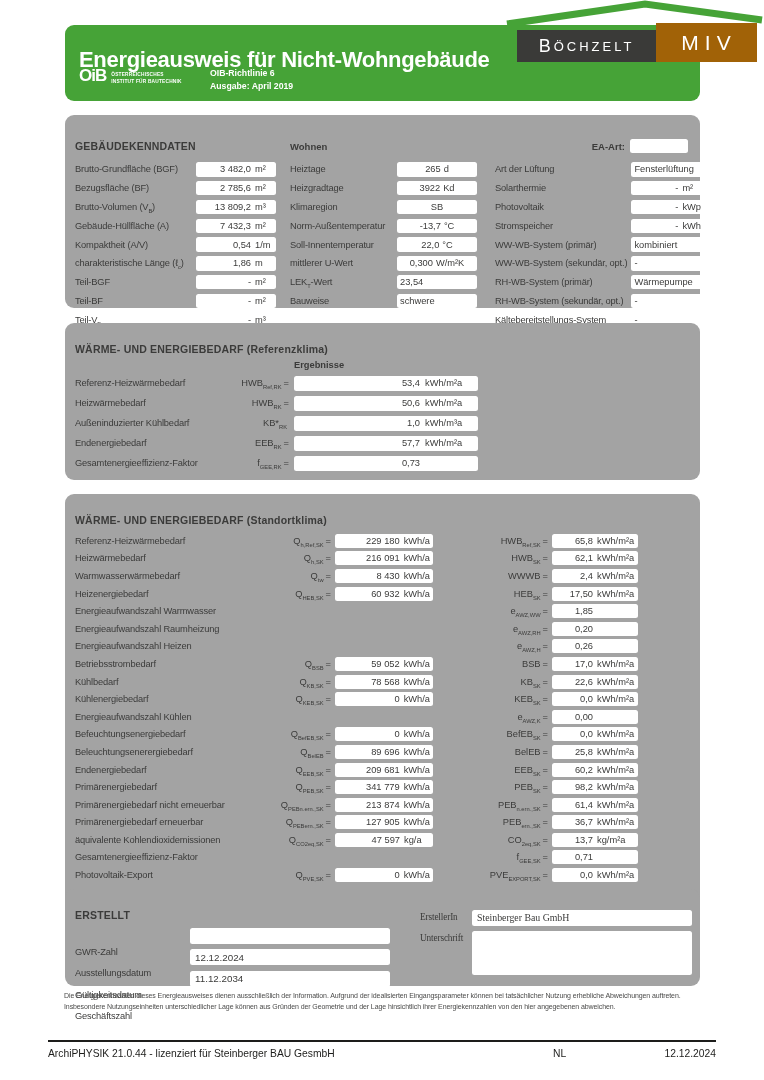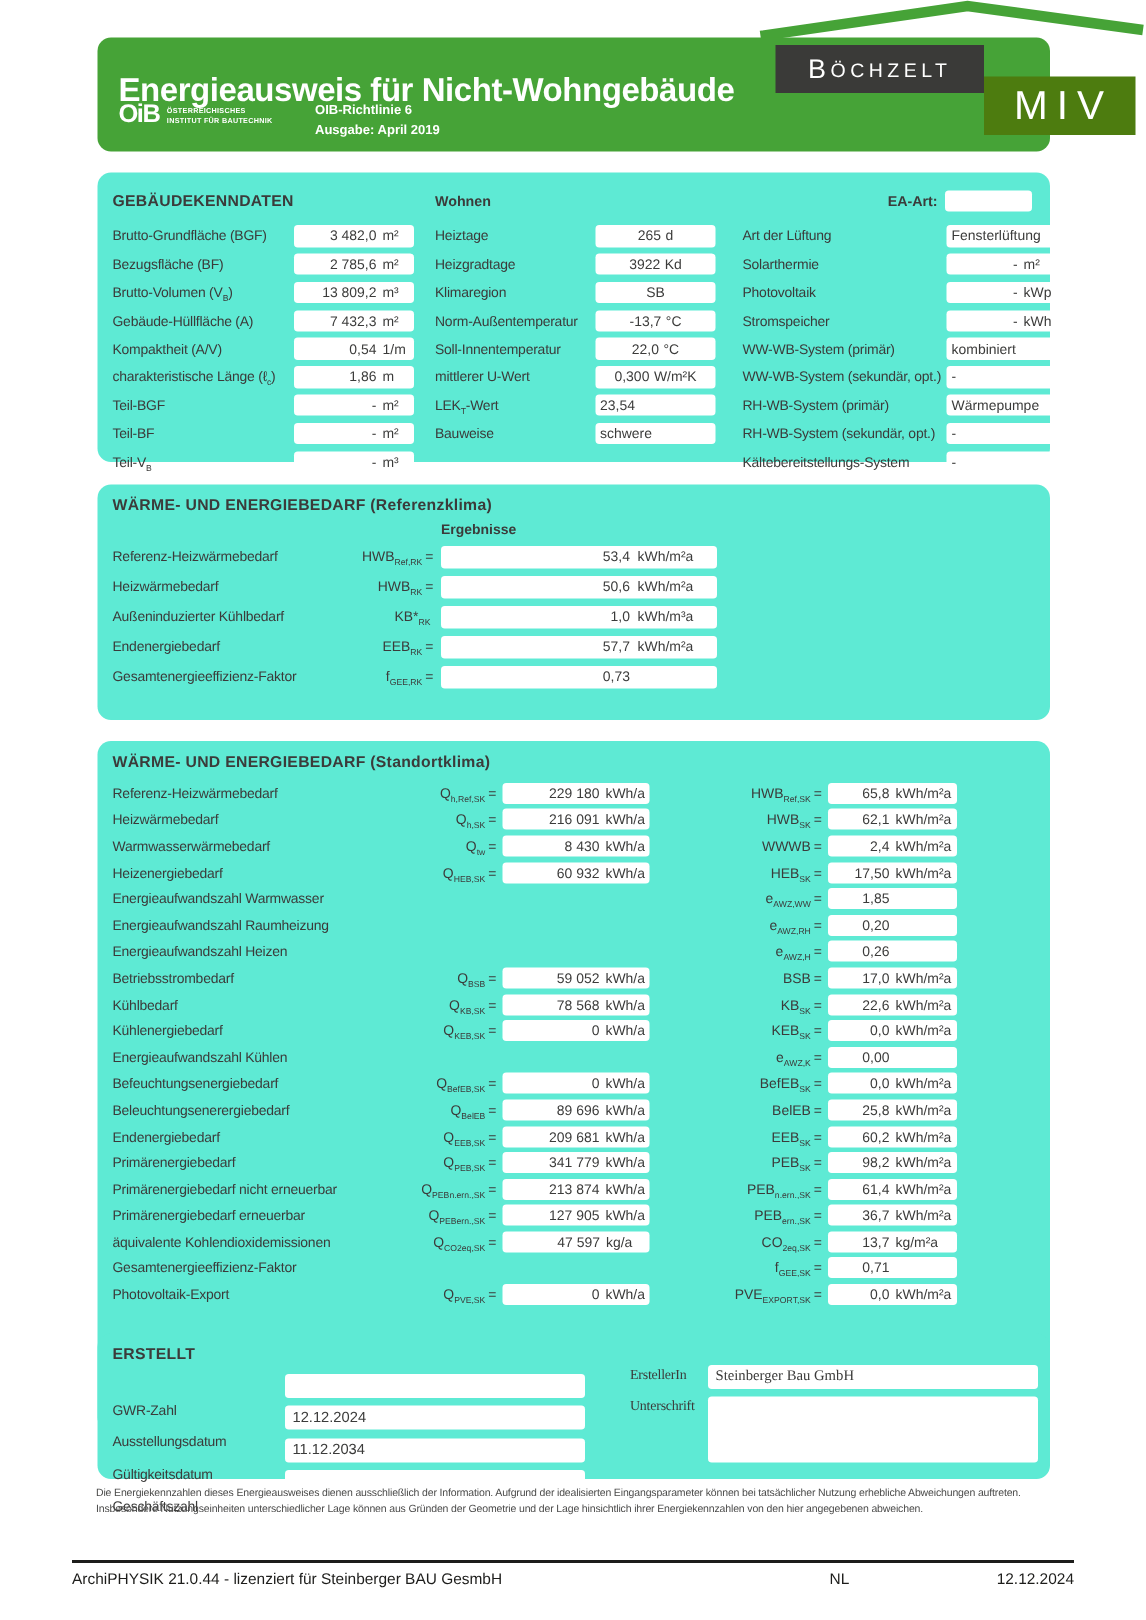--- a/index.html
+++ b/index.html
@@ -12,25 +12,25 @@
   .roof{position:absolute;left:503px;top:0;width:261px;height:30px;}
   .greenbar{position:absolute;left:65px;top:25px;width:635px;height:76px;background:#46a337;border-radius:9px;}
   .main-title{position:absolute;left:14px;top:7px;font-size:22px;font-weight:bold;color:#fff;letter-spacing:-0.3px;white-space:nowrap;}
   .oib{position:absolute;left:14px;top:42px;display:flex;align-items:flex-start;color:#fff;}
   .oib-mark{font-size:17px;font-weight:bold;letter-spacing:-1px;line-height:1;}
   .oib-sub{margin-left:5px;margin-top:4px;font-size:4.8px;font-weight:bold;line-height:1.5;letter-spacing:0.2px;}
   .richtlinie{position:absolute;left:145px;top:42px;font-size:8.7px;font-weight:bold;color:#fff;line-height:1.45;}
   .brand-dark{position:absolute;left:517px;top:30px;width:139px;height:32px;background:#3a3a38;color:#fff;
       display:flex;align-items:center;justify-content:center;font-size:13px;letter-spacing:3px;}
   .brand-dark .b-init{font-size:18px;letter-spacing:3px;}
-  .brand-green{position:absolute;left:656px;top:23px;width:101px;height:39px;background:#4d7c0f;color:#fff;
-      display:flex;align-items:center;justify-content:center;font-size:27px;letter-spacing:6px;text-indent:5px;margin-top:28px;}
+  .brand-green{position:absolute;left:656px;top:23px;width:101px;height:39px;background:#a16207;color:#fff;
+      display:flex;align-items:center;justify-content:center;font-size:21px;letter-spacing:6px;text-indent:5px;}
 
   
-  .panel{position:absolute;left:65px;width:635px;background:#5eead4;border-radius:9px;padding:8px 10px;box-sizing:border-box;}
+  .panel{position:absolute;left:65px;width:635px;background:#a3a3a3;border-radius:9px;padding:20px 10px;box-sizing:border-box;}
   #s1{top:115px;height:193px;}
   #s2{top:323px;height:157px;}
   #s3{top:494px;height:460px;}
   #s4{top:889px;height:97px;}
   .sec-title{font-size:10.5px;font-weight:bold;letter-spacing:0.2px;}
 
   .vbox{background:#fff;border-radius:2.5px;display:flex;align-items:center;font-size:9.3px;
         padding:0 3px;box-sizing:border-box;height:14.5px;white-space:nowrap;}
   .num{white-space:nowrap;}
   .unit{white-space:nowrap;}

